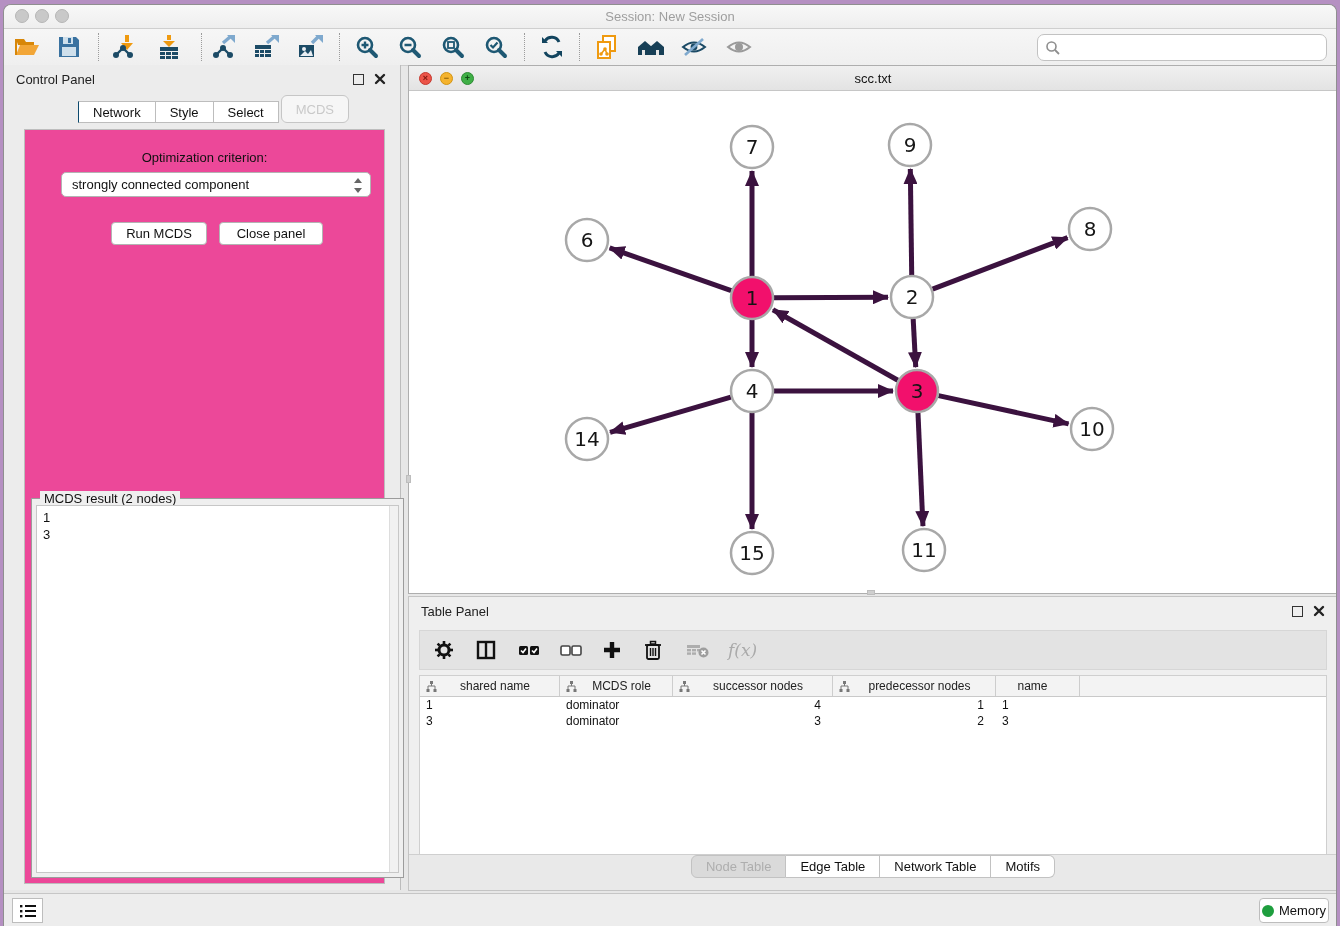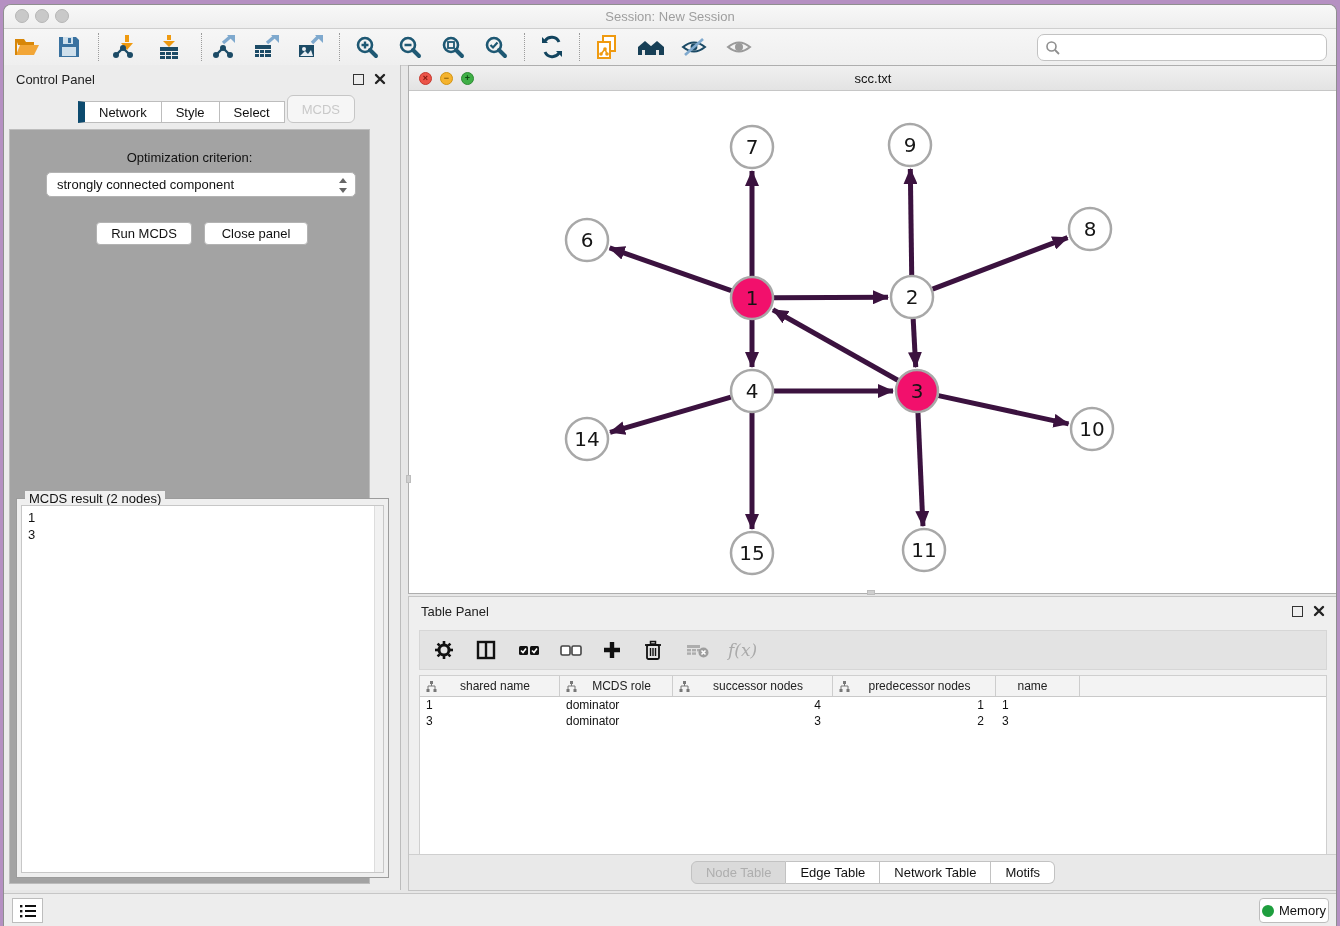--- a/index.html
+++ b/index.html
@@ -35,26 +35,26 @@
     background:#ececec; border-right:1px solid #bcbcbc; }
   .panel-head { position:absolute; left:0; top:0; width:100%; height:28px; }
   .panel-head .ptitle { position:absolute; left:12px; top:7px; font-size:13px; color:#222; }
   .float-ico { position:absolute; width:11px; height:11px; border:1.6px solid #333; top:9px; }
   .close-ico { position:absolute; top:8px; width:12px; height:12px; }
   .close-ico svg { display:block; }
 
   #cp-tabs { position:absolute; left:74px; top:34px; height:24px; display:flex; align-items:flex-end; }
   .cp-tab { height:22px; background:#fff; border:1px solid #bdbdbd; border-left:none;
     font-size:13px; color:#111; padding:0 14px; display:flex; align-items:center; }
-  .cp-tab:first-child { border-left:7px solid #0c4a6e; }
+  .cp-tab:first-child { border-left:1px solid #0c4a6e; }
   .cp-tab.selected { height:28px; background:#f6f6f6; border:1px solid #c6c6c6;
     border-radius:6px; color:#c9c9c9; margin-left:2px;text-align:center; }
 
-  #cp-body { position:absolute; left:5px; top:64px; width:361px; height:755px;
-    background:#a3a3a3; border:1px solid #bdbdbd; }
+  #cp-body { position:absolute; left:20px; top:64px; width:361px; height:755px;
+    background:#ec4899; border:1px solid #bdbdbd; }
   #opt-label { position:absolute; left:0; width:100%; top:20px; text-align:center;
     font-size:13px; color:#111; }
   #opt-select { position:absolute; left:36px; top:42px; width:310px; height:25px;
     background:#fff; border:1px solid #b3b3b3; border-radius:5px;
     display:flex; align-items:center; padding:0 22px 0 10px; font-size:13px; color:#111; }
   #opt-select .stepper { position:absolute; right:7px; top:4px; }
   .cp-btn { position:absolute; top:76px; height:23px; background:#fff;
     border:1px solid #b3b3b3; border-radius:4px; font-size:13px; color:#111;
     display:flex; align-items:center; justify-content:center;
     font-family:"Liberation Sans",sans-serif;margin-top:16px; }
@@ -101,21 +101,21 @@
   .th { display:flex; align-items:center; border-right:1px solid #cdcdcd;
     color:#222; position:relative; }
   .th .tree-ico { margin:0 4px 0 6px; }
   .th .th-label { flex:1; text-align:center; padding-right:10px; }
   .trow { display:flex; height:16px; align-items:center; }
   .td { padding:0 6px; overflow:hidden; white-space:nowrap; color:#111; }
   .td.num { text-align:right; padding-right:12px; }
 
   #tp-tabs { position:absolute; left:0; right:0; bottom:0; height:36px;
     background:#e9e9e9; border-top:1px solid #cfcfcf;
-    display:flex; align-items:center; justify-content:center; }
+    display:flex; align-items:flex-start; justify-content:center; }
   .tp-tab { height:23px; background:#fff; border:1px solid #c2c2c2; border-left:none;
     display:flex; align-items:center; padding:0 14px; font-size:13px; color:#111; }
   .tp-tab:first-child { border-left:1px solid #c2c2c2; border-radius:6px 0 0 6px; }
   .tp-tab:last-child { border-radius:0 6px 6px 0; }
   .tp-tab.selected { background:#dadada; color:#aeaeae; }
 
   
   #statusbar { position:absolute; left:0; bottom:0; width:100%; height:33px;
     background:#ededed; border-top:1px solid #c6c6c6; }
   #list-btn { position:absolute; left:8px; top:4px; width:31px; height:25px;

